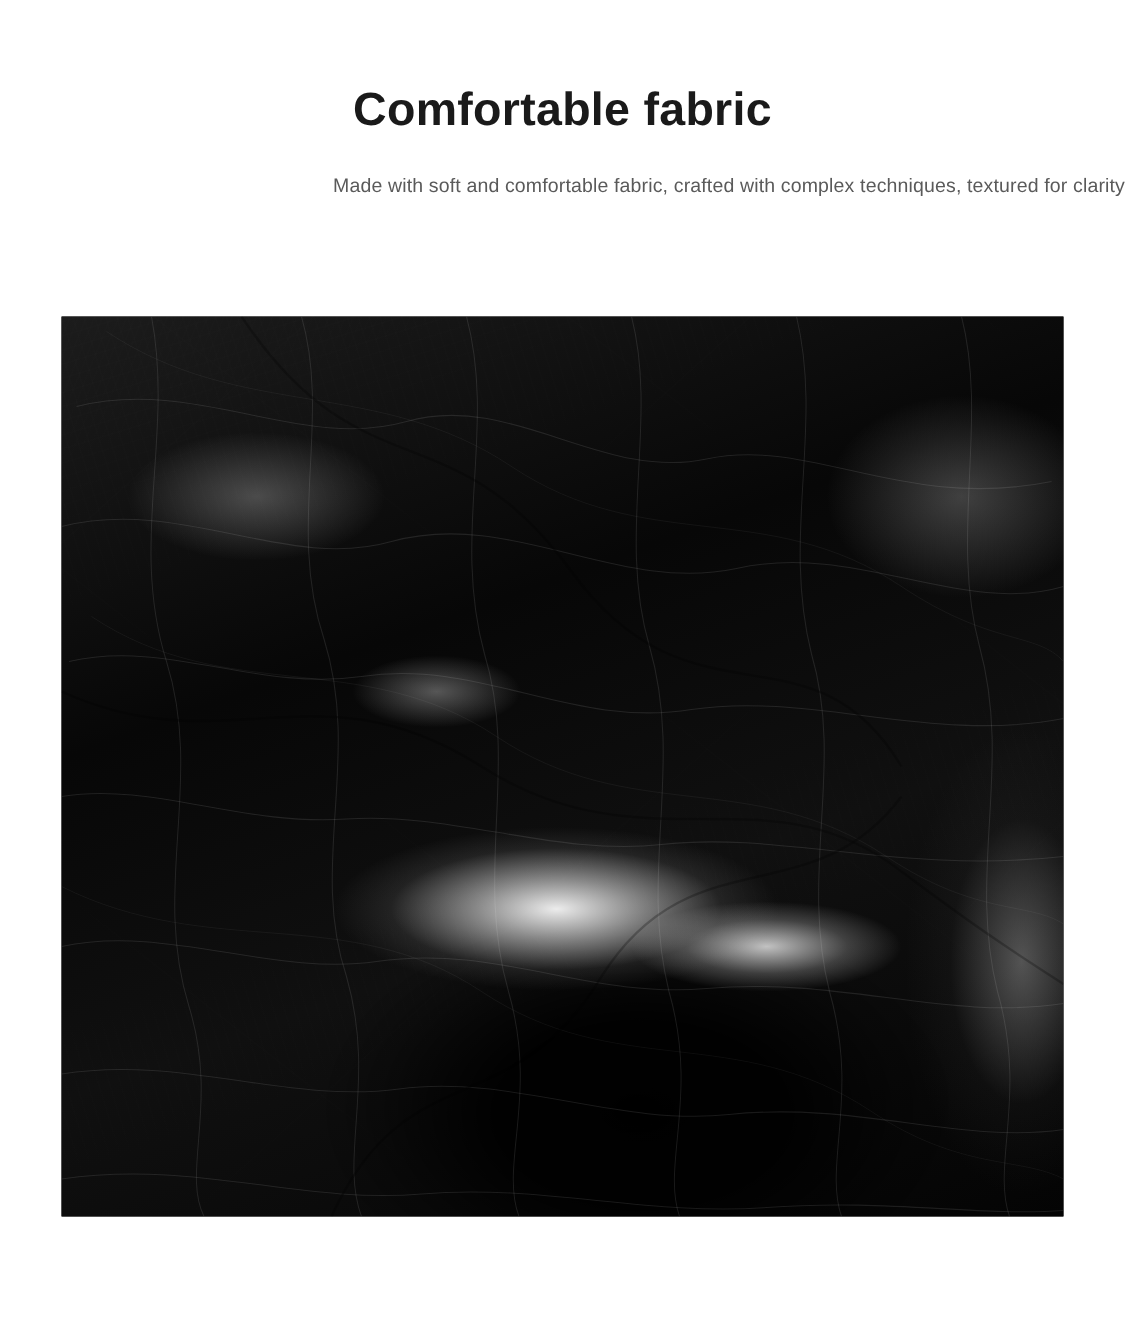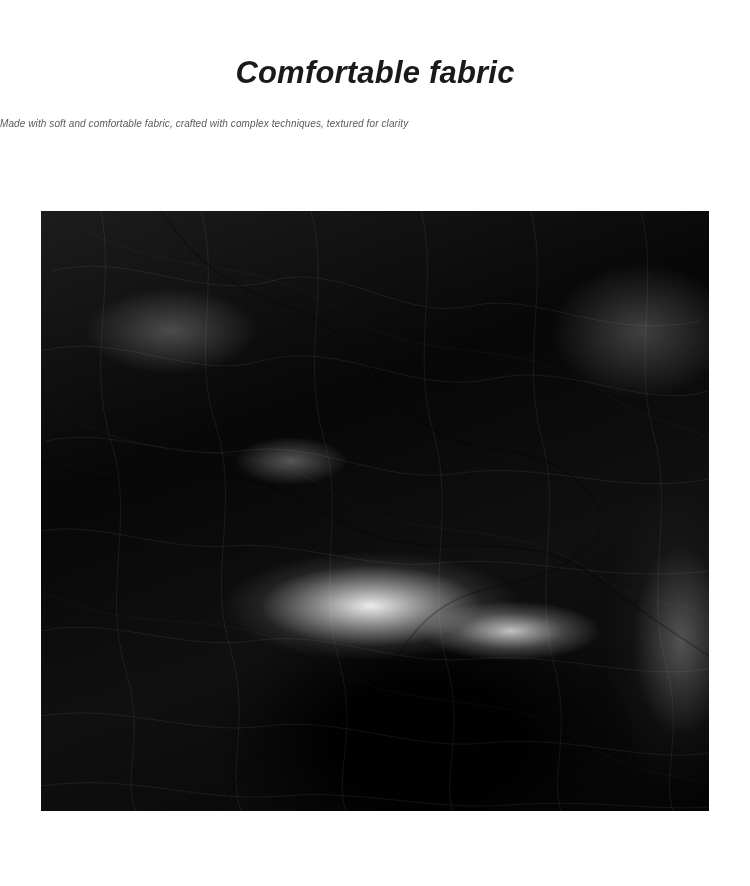--- a/index.html
+++ b/index.html
@@ -11,38 +11,37 @@
     width: 750px;
     height: 886px;
     font-family: "Liberation Sans", sans-serif;
     overflow: hidden;
   }
   .page {
     width: 750px;
     height: 754px;
     position: relative;
     background: #ffffff;
-    font-style: italic;
   }
   .heading {
     text-align: center;
     font-size: 31px;
     font-weight: bold;
     color: #1a1a1a;
     letter-spacing: 0.2px;
     margin: 0;
     padding-top: 53px;
     line-height: 40px;
   }
   .subtitle-block {
     margin-top: 14px;
   }
   .subtitle {
-    text-align: left;
-    font-size: 10px;
+    text-align: right;
+    font-size: 13px;
     color: #5a5a5a;
     line-height: 34px;
     letter-spacing: 0.1px;
     white-space: nowrap;
   }
   .photo-wrap {
     position: absolute;
     left: 41px;
     top: 211px;
     width: 668px;

